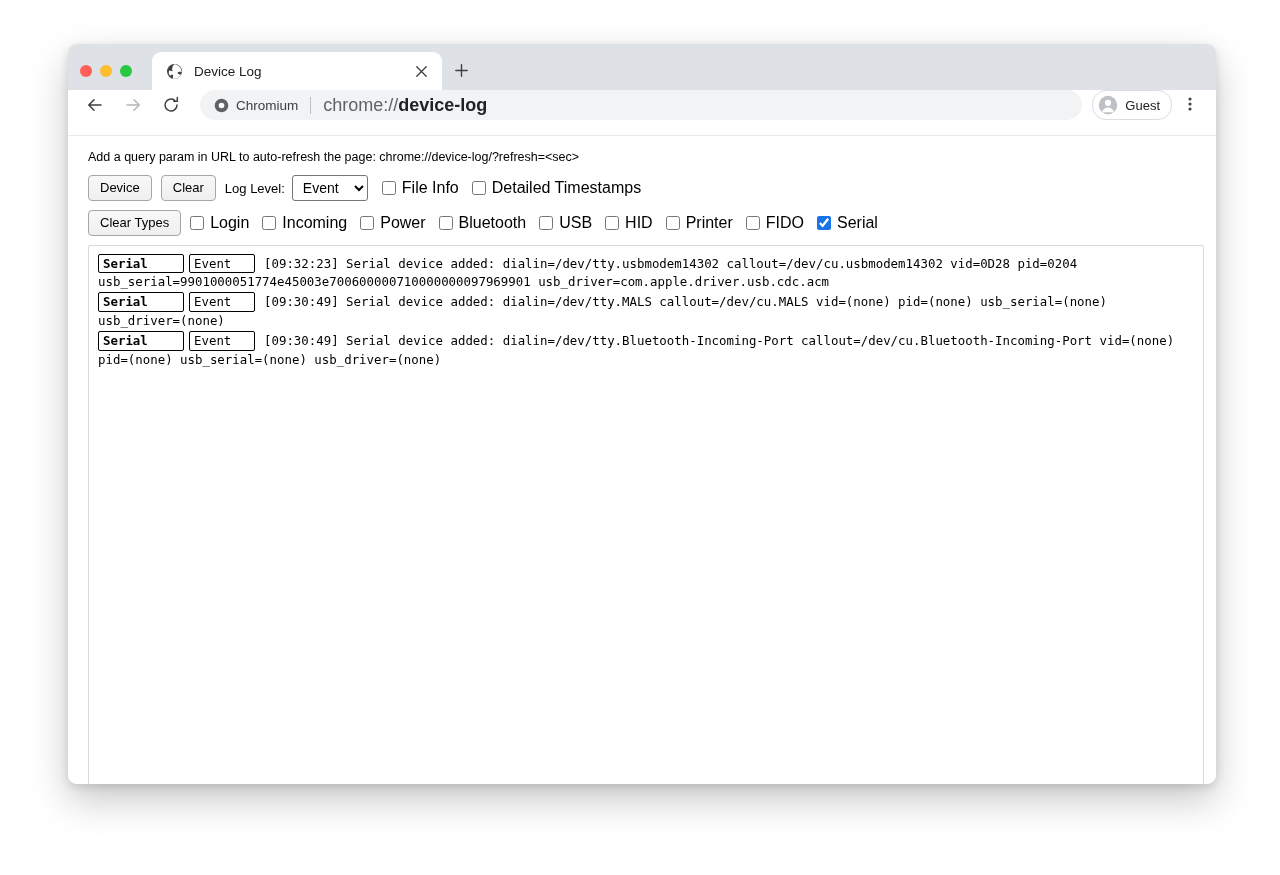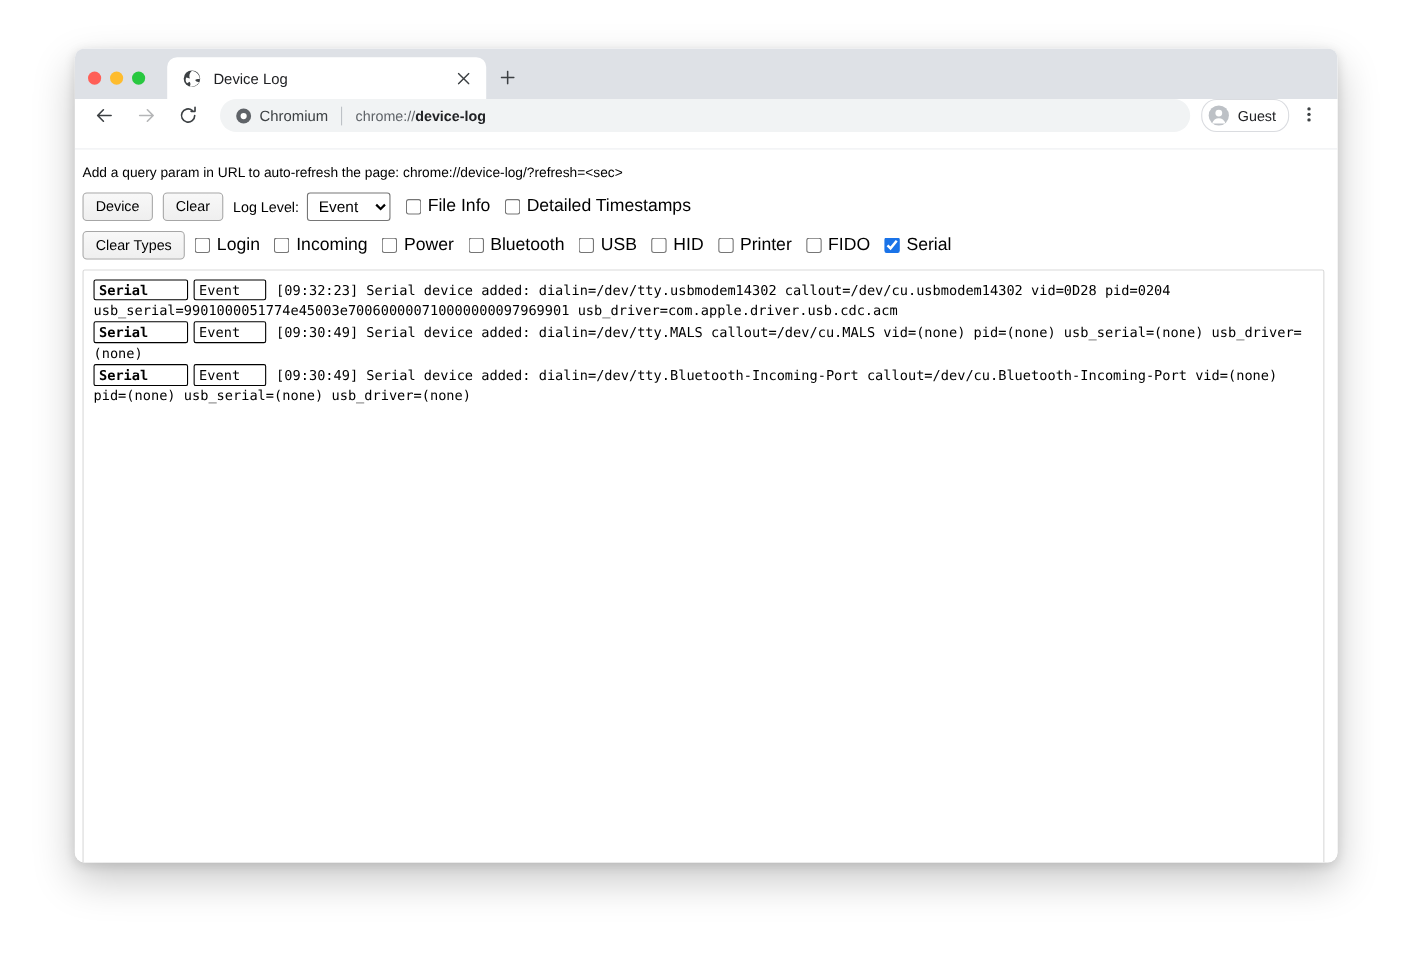--- a/index.html
+++ b/index.html
@@ -151,21 +151,21 @@
     color: #3c4043;
   }
   .omni-divider {
     width: 1px;
     height: 17px;
     background: #bdc1c6;
     margin: 0 12px;
     flex: 0 0 1px;
   }
   .omni-url {
-    font-size: 13px;
+    font-size: 18px;
     color: #5f6368;
     white-space: nowrap;
   }
   .omni-url b { color: #202124; font-weight: 700; }
 
   .profile-pill {
     height: 28px;
     border: 1px solid #dadce0;
     border-radius: 14px;
     display: flex;
@@ -187,21 +187,21 @@
     width: 28px; height: 28px;
     display: flex;
     align-items: center;
     justify-content: center;
     flex: 0 0 auto;
   }
 
   
   .content {
     background: #ffffff;
-    padding: 10px 12px 0 7px;
+    padding: 10px 12px 0 20px;
     box-sizing: border-box;
     height: calc(740px - 46px - 46px);
     overflow: hidden;
   }
 
   .hint {
     font-size: 12.5px;
     color: #000000;
     margin: 3px 0 10px 0;
     line-height: 1.3;

